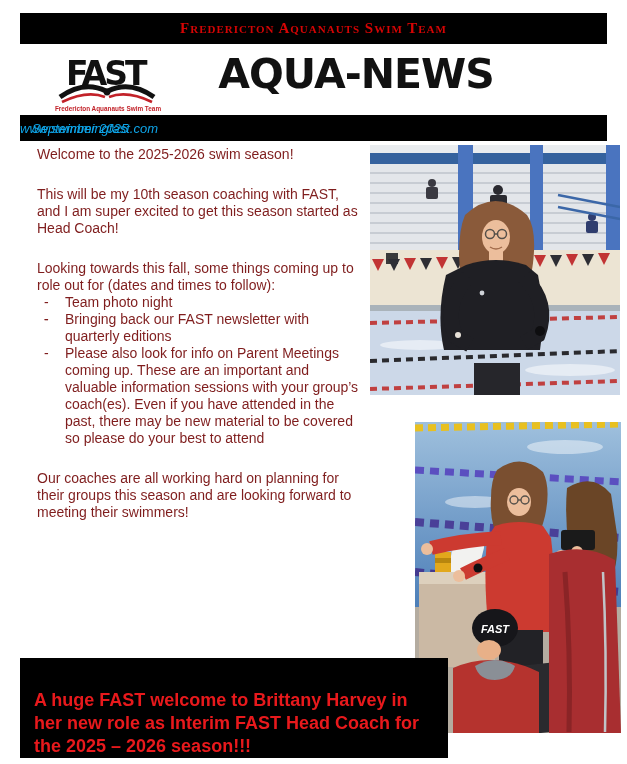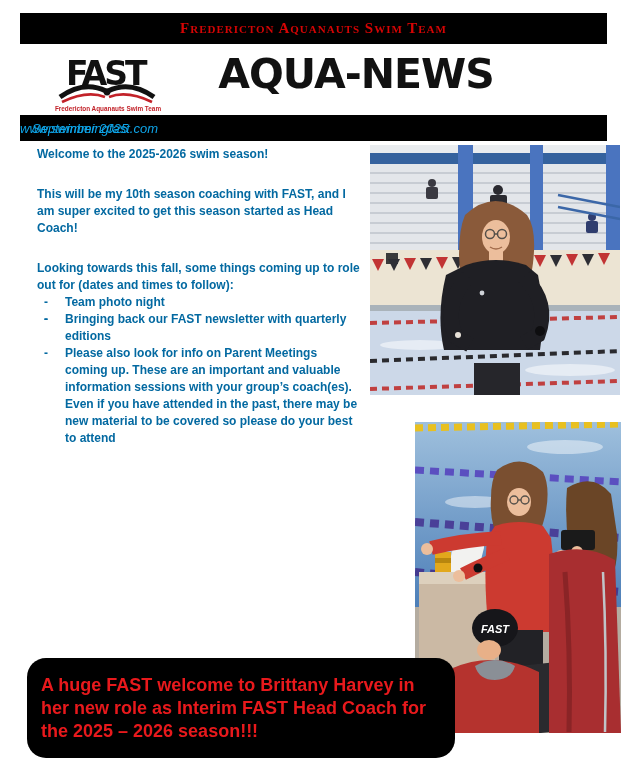--- a/index.html
+++ b/index.html
@@ -24,35 +24,35 @@
   }
   .datebar{
     position:absolute;left:20px;top:115px;width:587px;height:26px;background:#000;
     display:flex;align-items:center;color:#0ea5e9;font-style:italic;font-size:13px;
   }
   .datebar .date{position:absolute;left:12px;}
   .datebar .site{position:absolute;left:0;right:0;text-align:left;}
   
   .article{
     position:absolute;left:37px;top:146px;width:326px;
-    font-size:12px;line-height:17px;color:#0369a1;font-weight:bold;
+    font-size:14px;line-height:17px;color:#7f1d1d;
   }
   .article p{margin:0;}
   .article p.gap{margin-top:23px;}
   ul.bullets{list-style:none;margin:0;padding:0;}
   ul.bullets li{position:relative;padding-left:28px;}
   ul.bullets .dash{position:absolute;left:7px;top:0;}
   
   .photo1{position:absolute;left:370px;top:145px;width:250px;height:250px;z-index:1;}
   .photo2{position:absolute;left:415px;top:422px;width:206px;height:311px;z-index:1;}
   .photo1 svg,.photo2 svg{display:block;width:100%;height:100%;}
   
   .announce{
-    position:absolute;left:27px;top:658px;width:428px;height:100px;background:#000;
-    z-index:5;display:flex;align-items:center;border-radius:19px;
+    position:absolute;left:20px;top:658px;width:428px;height:100px;background:#000;
+    z-index:5;display:flex;align-items:flex-end;
   }
   .announce p{
     margin:0;padding:0 10px 0 14px;color:#e8191c;font-weight:bold;
     font-size:18px;line-height:23px;font-family:"Liberation Sans", sans-serif;
   }
   .logo-fast{font-family:"DejaVu Sans", sans-serif;font-weight:bold;fill:#111;}
   .logo-sub{font-family:"Liberation Sans", sans-serif;font-weight:bold;fill:#c22229;}
 </style>
 </head>
 <body>
@@ -97,20 +97,21 @@
       </li>
       <li>
         <span class="dash">-</span>
         <span>Bringing back our FAST newsletter with quarterly editions</span>
       </li>
       <li>
         <span class="dash">-</span>
         <span>Please also look for info on Parent Meetings coming up. These are an important and valuable information sessions with your group’s coach(es). Even if you have attended in the past, there may be new material to be covered so please do your best to attend</span>
       </li>
     </ul>
+    <p class="gap">Our coaches are all working hard on planning for their groups this season and are looking forward to meeting their swimmers!</p>
   </div>
 
   <div class="photo1">
     <svg viewBox="0 0 250 250" preserveAspectRatio="none">
       <rect width="250" height="250" fill="#e9ecef"></rect>
 
       <rect x="0" y="8" width="250" height="11" fill="#35629e"></rect>
 
       <g>
         <rect x="0" y="19" width="250" height="86" fill="#e3e6ea"></rect>

